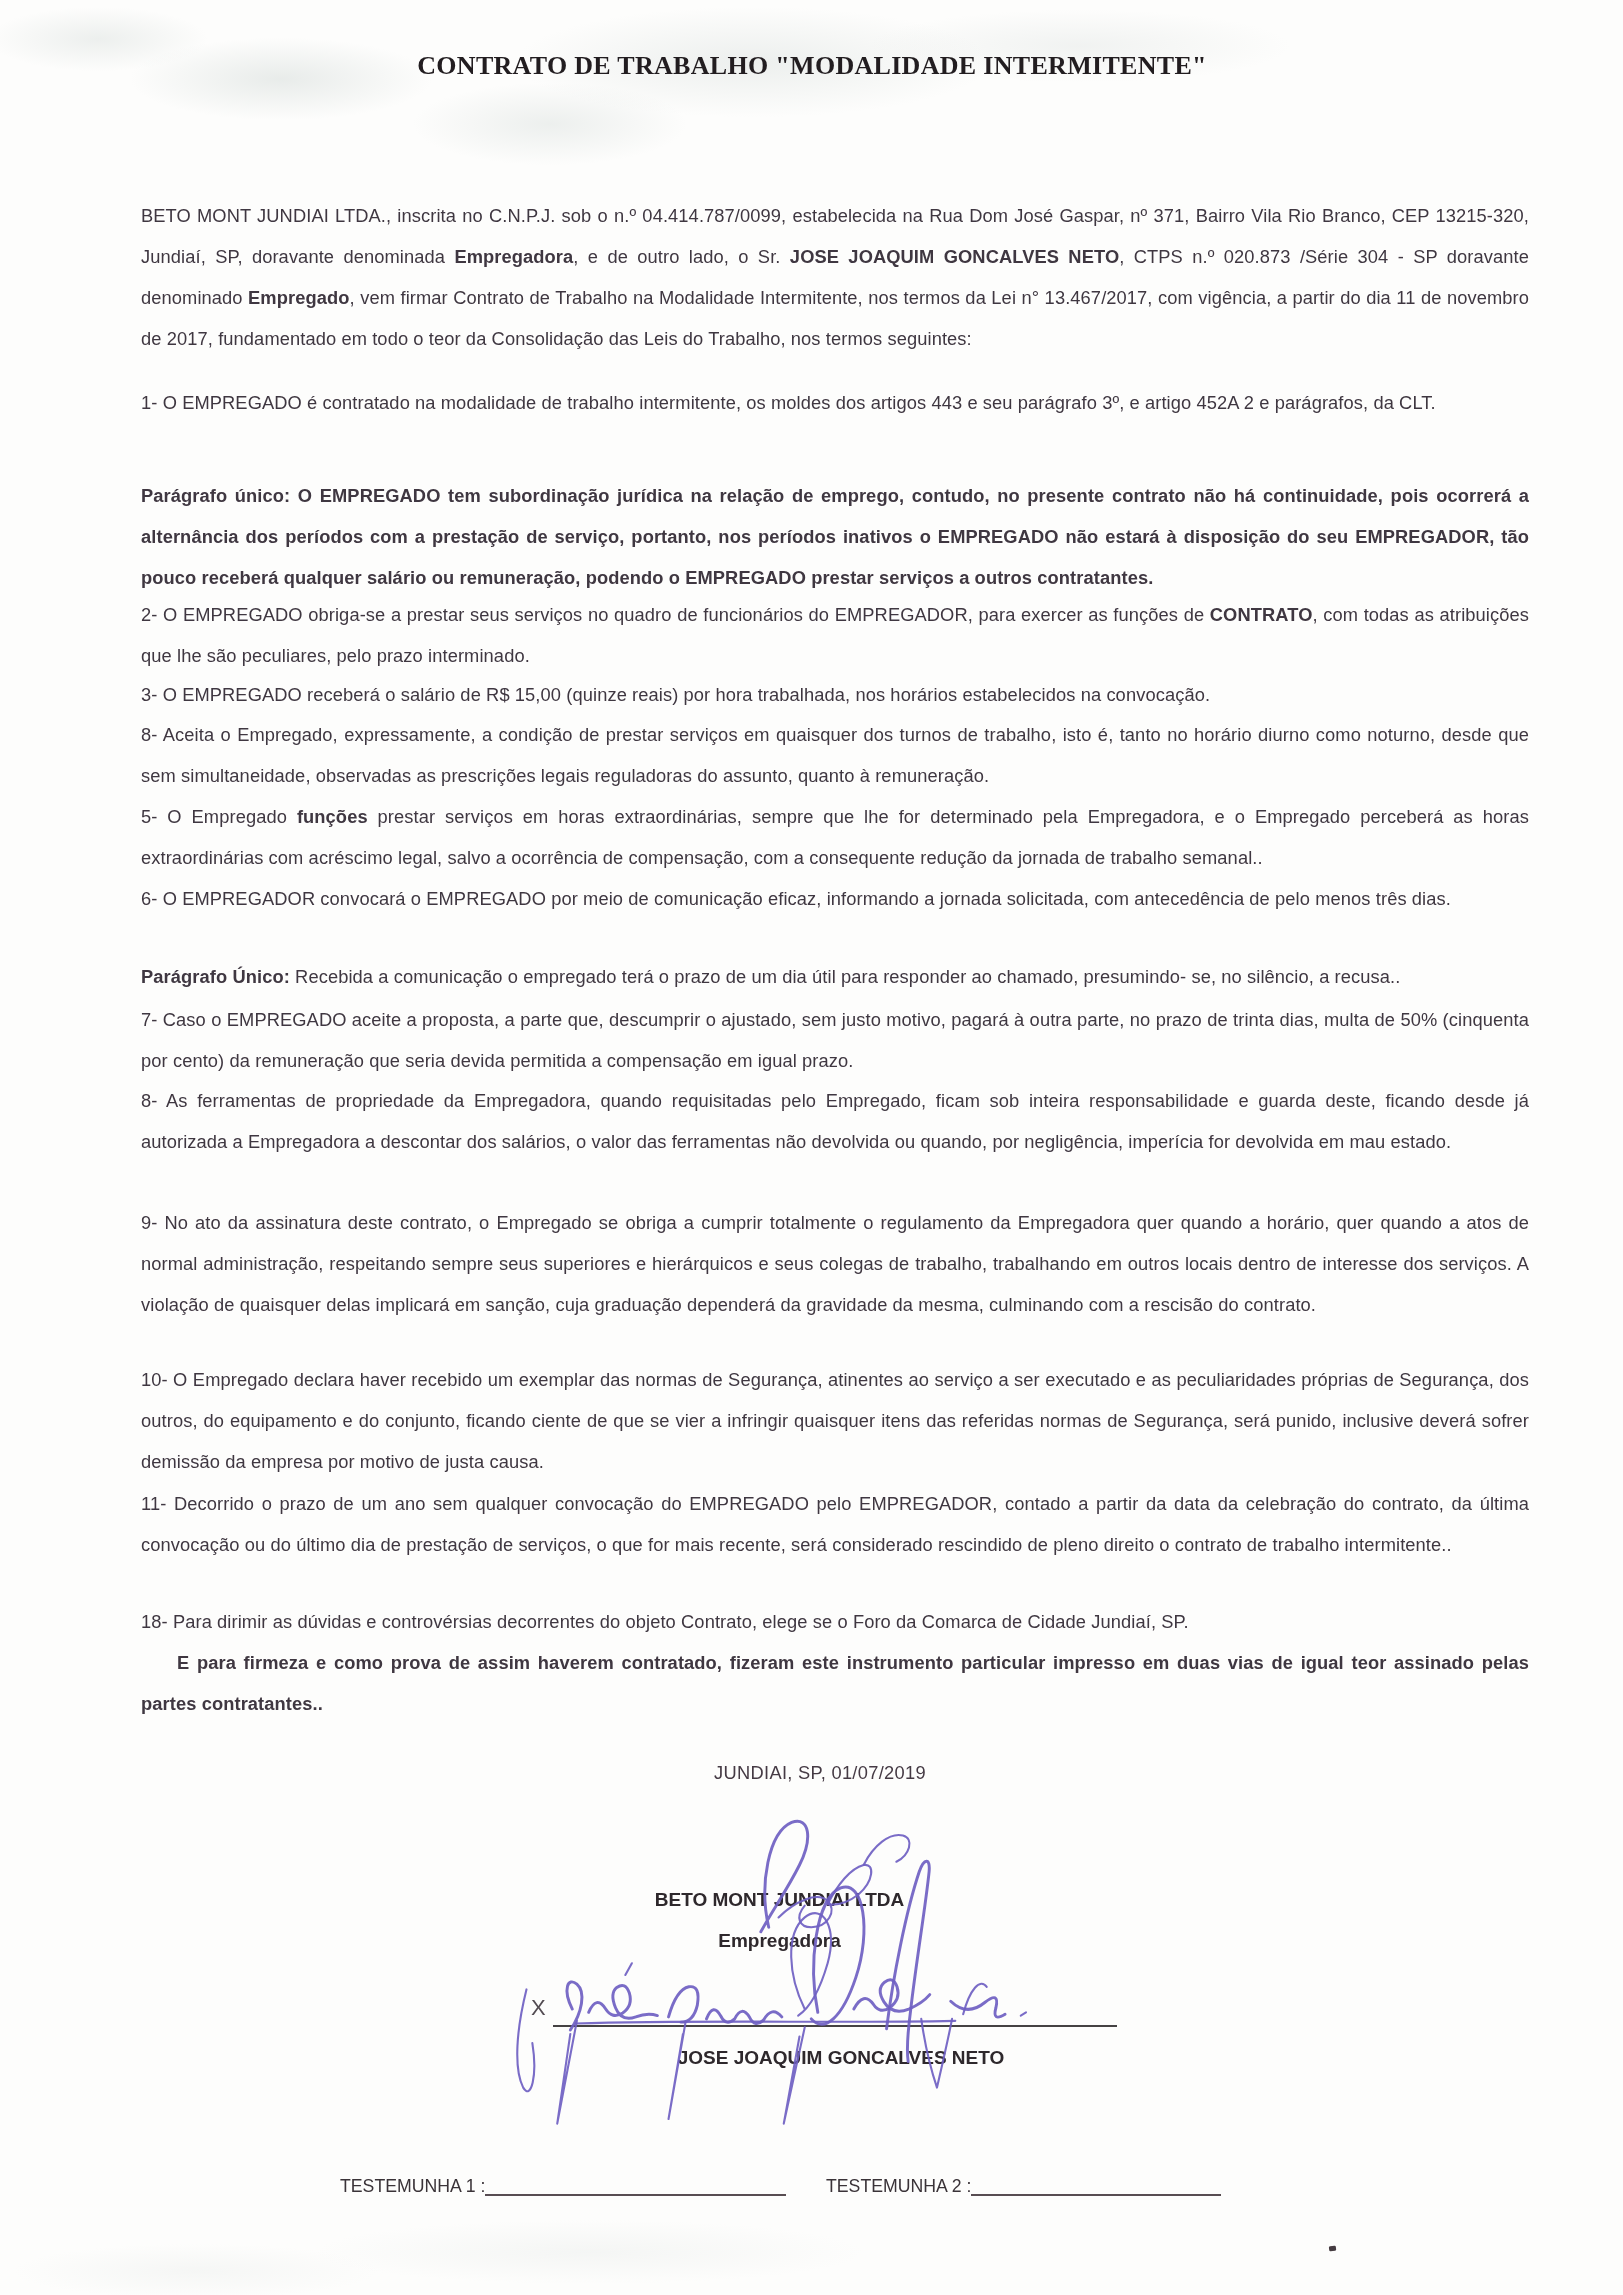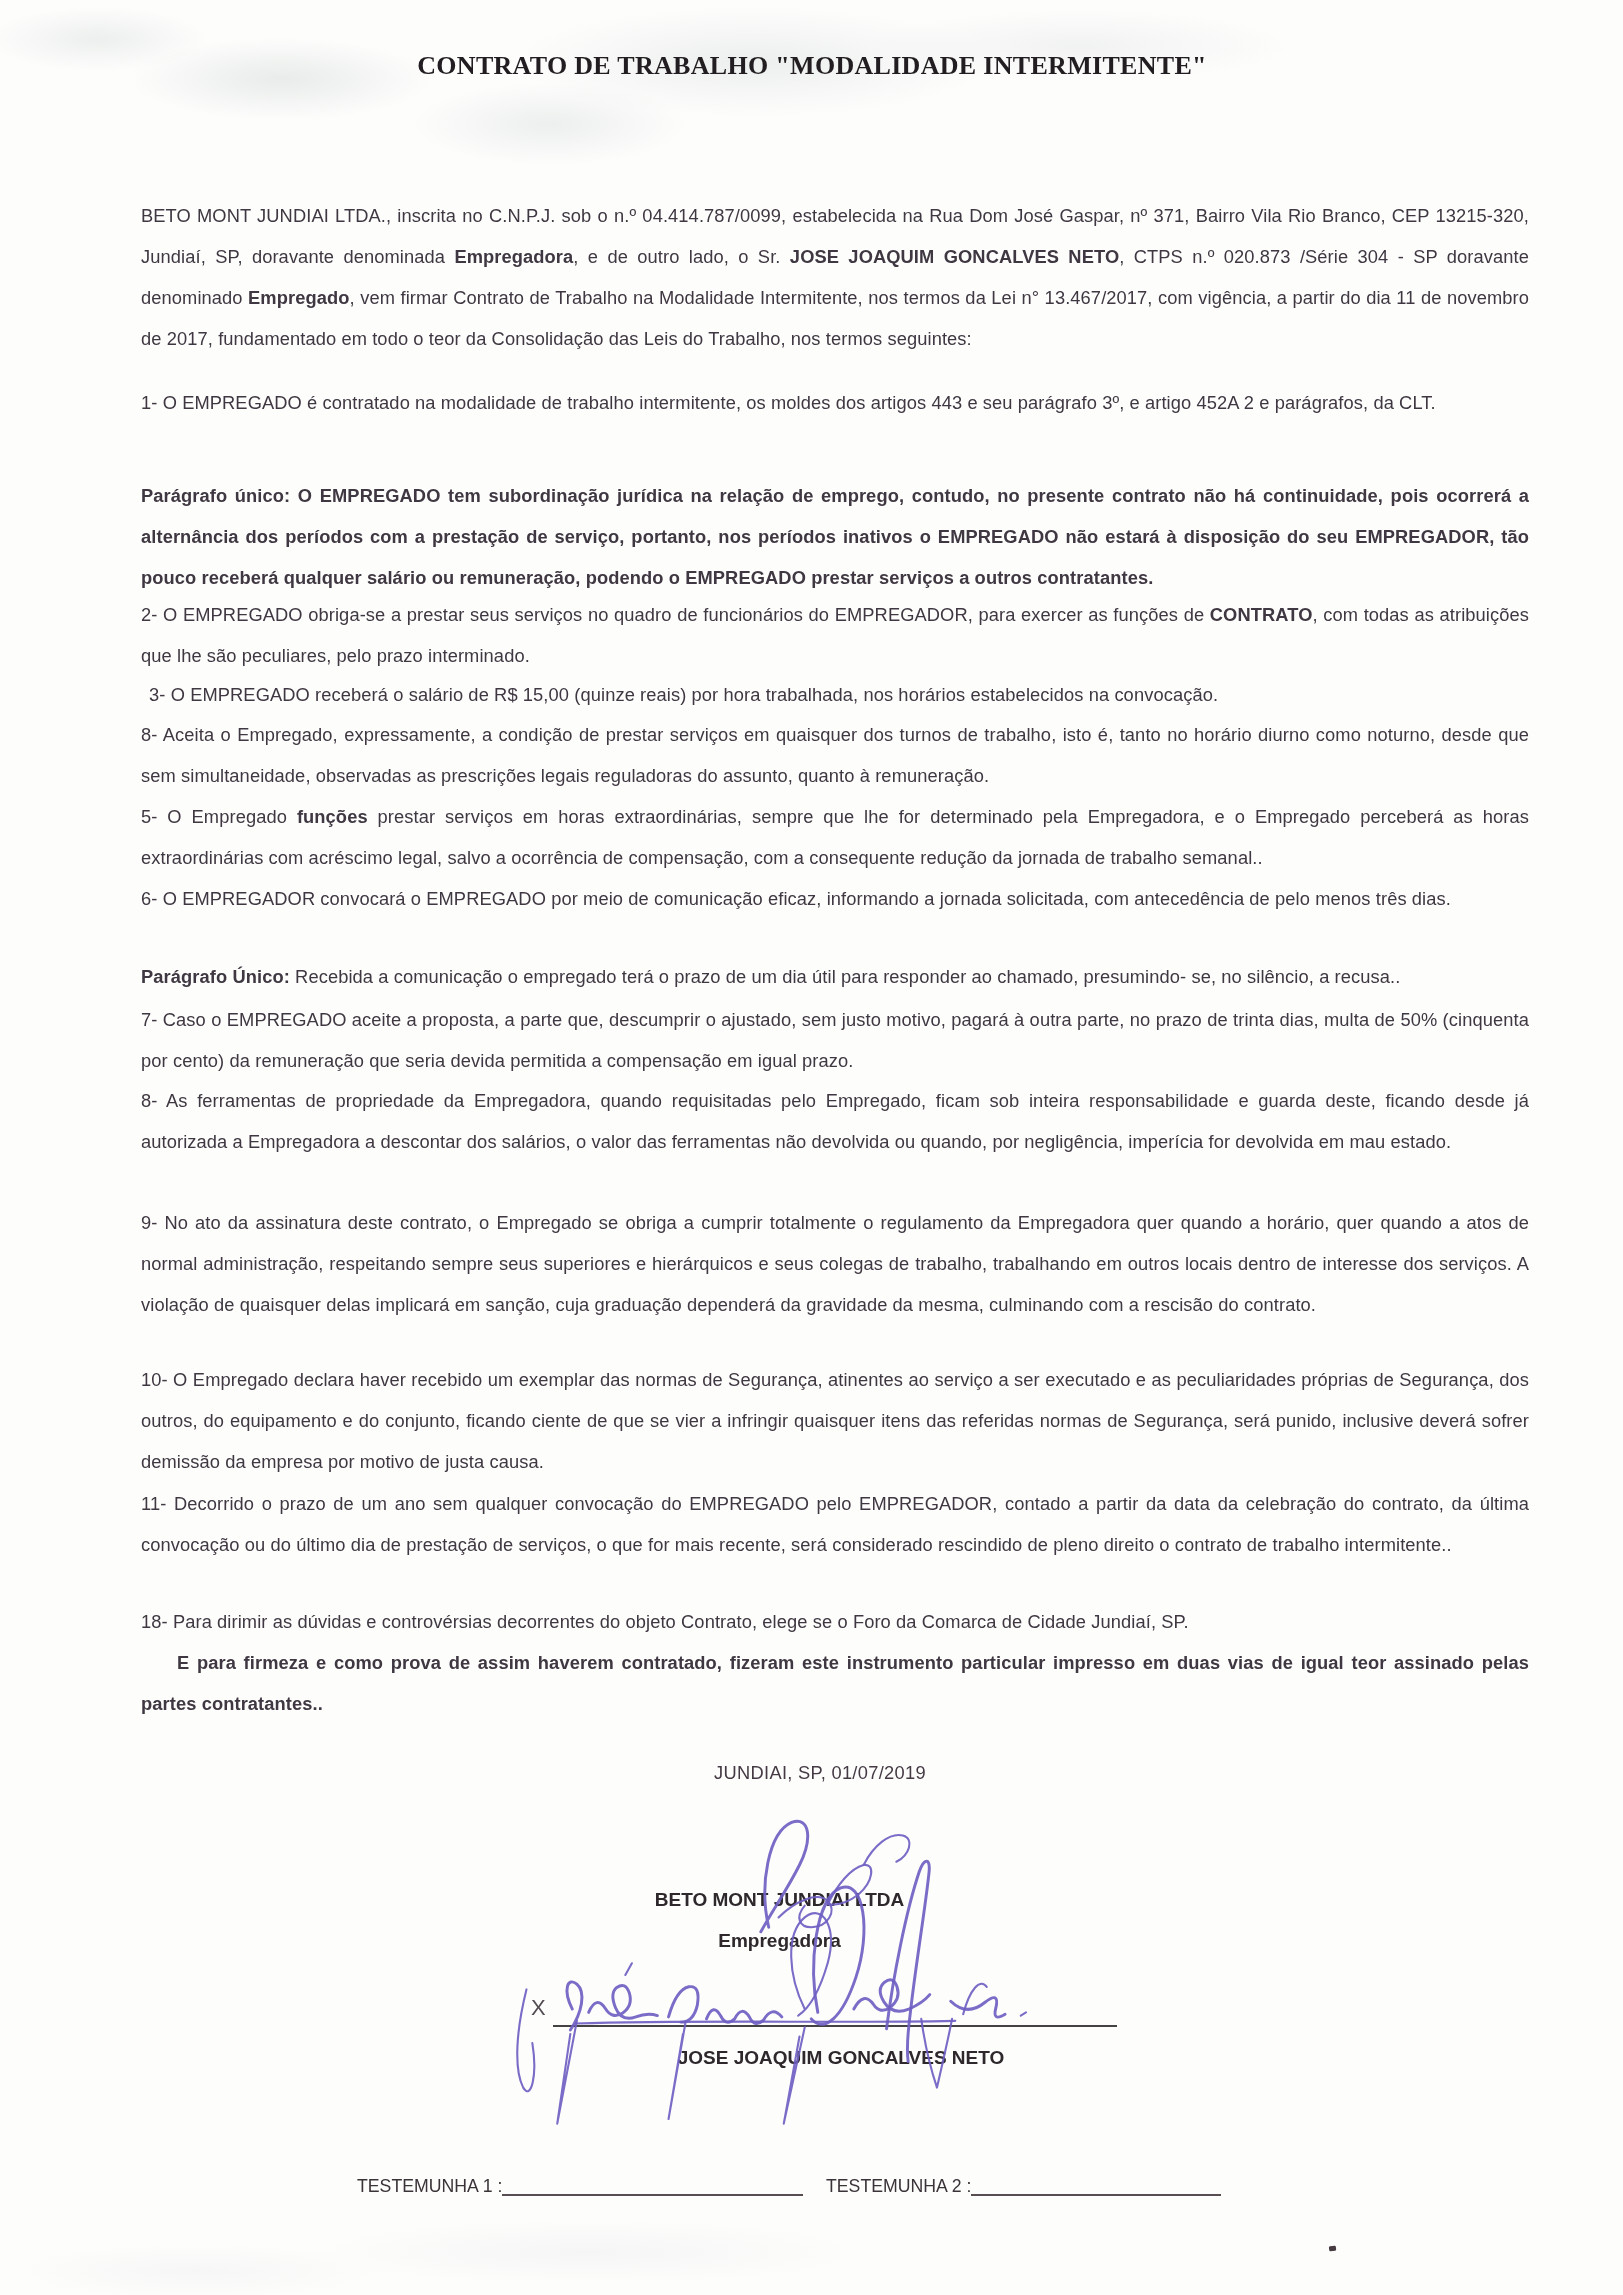--- a/index.html
+++ b/index.html
@@ -61,21 +61,21 @@
   .sig-employee{
     position:absolute;top:2047px;left:157px;width:1368px;
     text-align:center;font-size:19px;font-weight:bold;color:#2e282c;
   }
   .signature-ink{position:absolute;top:1793px;left:497px;pointer-events:none;}
   .signature-ink path{fill:none;stroke:var(--ink,#6f60c2);stroke-linecap:round;stroke-linejoin:round;opacity:.92;}
   .signature-ink .w4{stroke-width:4.5px;}
   .signature-ink .w3{stroke-width:3.2px;}
   .witness{position:absolute;top:2172px;font-size:17.7px;color:#3a3338;white-space:nowrap;}
   .witness .wline{display:inline-block;border-bottom:2px solid #584d52;height:22px;vertical-align:-3.9px;}
-  .w1pos{left:357px;}
+  .w1pos{left:340px;}
   .w2pos{left:826px;}
   .wline-1{width:301px;}
   .wline-2{width:250px;}
   .speck{
     position:absolute;top:2246px;left:1329px;width:7.2px;height:4.6px;
     background:#453b41;border-radius:1.3px;transform:rotate(-8deg);
   }
 </style>
 </head>
 <body>
@@ -83,21 +83,21 @@
 <div class="page" style="--ink: #6f60c2;">
   <div class="scan-noise"></div>
 
   <h1 class="title">CONTRATO DE TRABALHO "MODALIDADE INTERMITENTE"</h1>
 
   <div id="paragraphs">
       <p class="para" style="top: 195px;"><span>BETO MONT JUNDIAI  LTDA., inscrita no C.N.P.J. sob o n.º 04.414.787/0099,  estabelecida na Rua Dom José Gaspar, nº 371, Bairro Vila Rio Branco, CEP 13215-320, Jundiaí, SP, doravante denominada </span><span class="b">Empregadora</span><span>, e de outro lado, o Sr. </span><span class="b">JOSE JOAQUIM GONCALVES NETO</span><span>, CTPS n.º 020.873 /Série 304 - SP doravante denominado </span><span class="b">Empregado</span><span>,  vem firmar Contrato de Trabalho na Modalidade Intermitente,  nos termos da Lei n° 13.467/2017, com vigência, a partir do dia 11 de novembro de 2017, fundamentado em todo o teor da Consolidação das  Leis do Trabalho, nos termos seguintes:</span></p>
       <p class="para" style="top: 382px;"><span>1- O EMPREGADO é contratado na modalidade de trabalho intermitente,  os moldes dos artigos 443 e seu parágrafo 3º, e artigo 452A 2 e parágrafos, da CLT.</span></p>
       <p class="para" style="top: 475px;"><span class="b">Parágrafo único:  O EMPREGADO tem subordinação jurídica na relação de emprego, contudo, no presente contrato não há  continuidade, pois ocorrerá a alternância dos períodos com a prestação de serviço, portanto, nos períodos inativos o EMPREGADO não estará à disposição do seu EMPREGADOR, tão pouco receberá qualquer salário ou remuneração, podendo o EMPREGADO prestar serviços a outros contratantes.</span></p>
       <p class="para" style="top: 594px;"><span>2- O EMPREGADO obriga-se a prestar seus serviços no quadro de funcionários do EMPREGADOR, para exercer as funções de  </span><span class="b">CONTRATO</span><span>, com todas as atribuições que lhe são peculiares, pelo prazo interminado.</span></p>
-      <p class="para" style="top: 674px; margin-left: 8px;"><span>3- O EMPREGADO receberá o salário de R$  15,00  (quinze reais) por hora trabalhada, nos horários estabelecidos na convocação.</span></p>
+      <p class="para" style="top: 674px;"><span>3- O EMPREGADO receberá o salário de R$  15,00  (quinze reais) por hora trabalhada, nos horários estabelecidos na convocação.</span></p>
       <p class="para" style="top: 714px;"><span>8- Aceita o Empregado, expressamente, a condição de prestar serviços em quaisquer dos turnos de trabalho, isto é, tanto no horário diurno como noturno, desde que sem simultaneidade, observadas as prescrições legais reguladoras do assunto, quanto à  remuneração.</span></p>
       <p class="para" style="top: 796px;"><span>5- O Empregado   </span><span class="b">funções</span><span> prestar serviços em horas extraordinárias, sempre que lhe for determinado pela Empregadora, e o Empregado perceberá as horas extraordinárias com acréscimo legal, salvo a ocorrência de compensação, com a consequente redução da jornada de  trabalho semanal..</span></p>
       <p class="para" style="top: 878px;"><span>6- O EMPREGADOR convocará o EMPREGADO por meio de comunicação eficaz, informando a jornada solicitada, com antecedência de pelo menos três dias.</span></p>
       <p class="para" style="top: 956px;"><span class="b">Parágrafo Único: </span><span>  Recebida a comunicação o empregado terá o prazo de um dia útil para responder ao chamado, presumindo- se, no  silêncio, a recusa..</span></p>
       <p class="para" style="top: 999px;"><span>7- Caso o EMPREGADO aceite a proposta, a parte que, descumprir o ajustado,  sem justo motivo, pagará à outra parte, no prazo de trinta dias, multa de 50% (cinquenta por cento) da remuneração que seria devida permitida  a compensação em igual prazo.</span></p>
       <p class="para" style="top: 1080px;"><span>8- As ferramentas de propriedade da Empregadora, quando requisitadas pelo Empregado, ficam sob inteira responsabilidade e guarda deste, ficando desde já autorizada a Empregadora a descontar dos salários, o valor das ferramentas não devolvida ou quando, por  negligência, imperícia for devolvida em  mau  estado.</span></p>
       <p class="para" style="top: 1202px;"><span>9-  No ato da assinatura deste contrato, o Empregado   se obriga a cumprir totalmente o regulamento da Empregadora   quer quando a  horário, quer quando a atos de normal administração, respeitando sempre seus superiores e hierárquicos e seus colegas de trabalho,  trabalhando em outros locais dentro de interesse dos serviços. A violação de quaisquer delas implicará em sanção, cuja graduação dependerá da gravidade da mesma, culminando com a rescisão do contrato.</span></p>
       <p class="para" style="top: 1359px;"><span>10- O Empregado declara haver recebido um exemplar das normas de Segurança, atinentes ao serviço a ser executado e as peculiaridades próprias de Segurança, dos outros, do equipamento e do conjunto, ficando ciente de que se vier a infringir quaisquer itens das referidas normas de Segurança, será punido, inclusive deverá sofrer demissão da empresa por motivo de justa causa.</span></p>
       <p class="para" style="top: 1483px;"><span>11- Decorrido o prazo de um ano sem qualquer convocação do EMPREGADO pelo EMPREGADOR, contado a partir da data da celebração do contrato, da última convocação ou do último dia de prestação de serviços, o que for mais recente, será considerado  rescindido de pleno direito o contrato de trabalho intermitente..</span></p>
       <p class="para" style="top: 1601px;"><span>18-  Para dirimir as dúvidas e controvérsias decorrentes do objeto Contrato, elege se o Foro da Comarca de Cidade Jundiaí, SP.</span></p>

